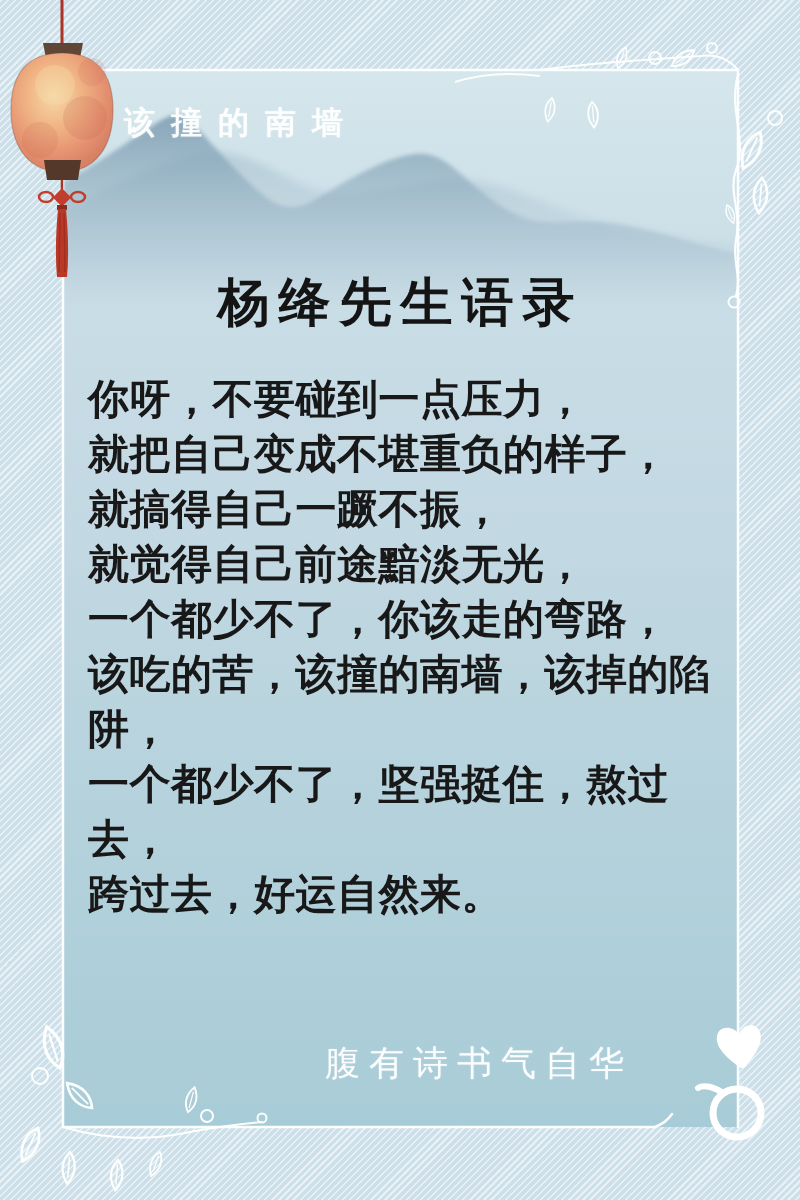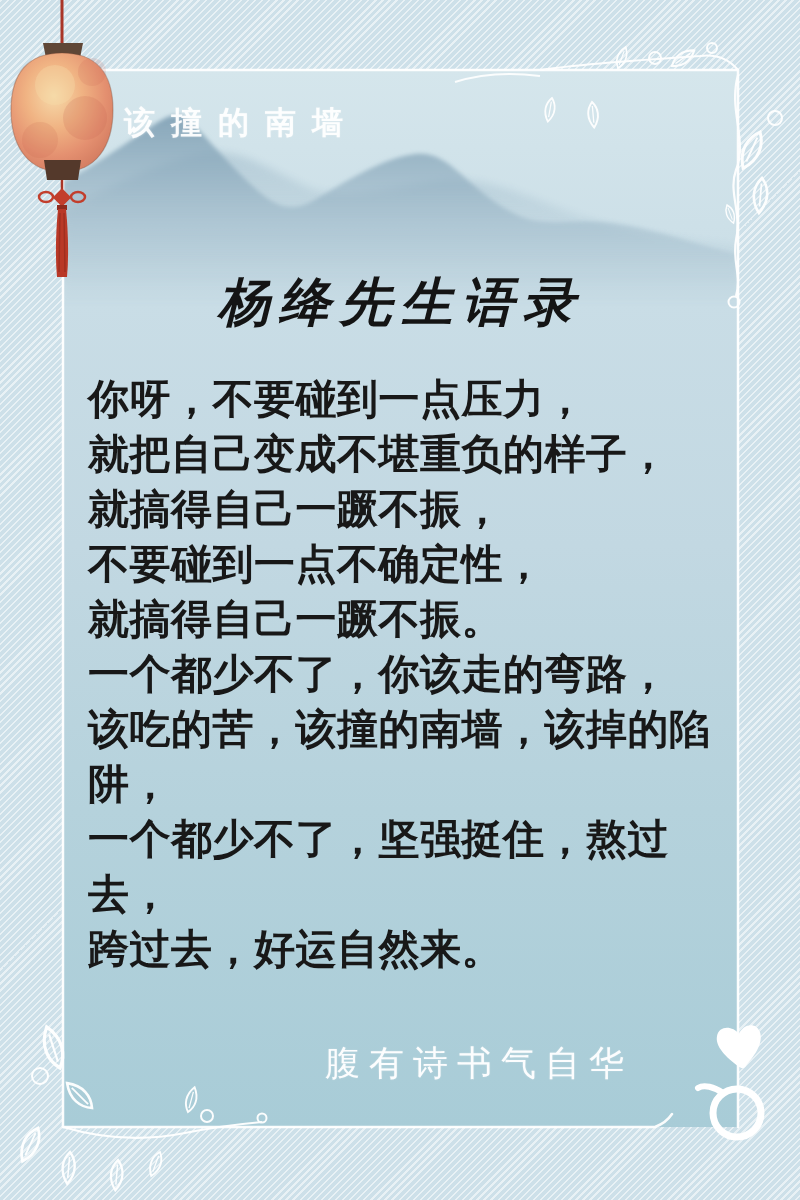--- a/index.html
+++ b/index.html
@@ -19,21 +19,20 @@
   .mountains{ position:absolute; left:0; top:0; width:675px; height:260px; }
   .badge{
     position:absolute; left:124px; top:102px; z-index:5;
     font-size:31px; letter-spacing:16px; color:rgba(255,255,255,.93);
     font-weight:700; text-shadow:0 0 2px rgba(255,255,255,.35);
   }
   .title{
     position:absolute; left:63px; top:268px; width:675px; z-index:5;
     text-align:center; font-size:52px; font-weight:800; letter-spacing:9px;
     color:#141414;
-    font-style:italic;
   }
   .quote{
     position:absolute; left:88px; top:372px; width:650px; z-index:5;
     font-size:41px; font-weight:700; line-height:55px; letter-spacing:.5px;
     color:#181818;
   }
   .footer{
     position:absolute; left:325px; top:1040px; z-index:5;
     font-size:35px; letter-spacing:9px; color:rgba(255,255,255,.95);
     font-weight:400; text-shadow:0 0 2px rgba(255,255,255,.3);
@@ -67,22 +66,21 @@
 </div>
 
 <div class="badge">该撞的南墙</div>
 
 <div class="title">杨绛先生语录</div>
 
 <div class="quote">
   <div>你呀，不要碰到一点压力，</div>
   <div>就把自己变成不堪重负的样子，</div>
   <div>就搞得自己一蹶不振，</div>
-  <div>不要碰到一点不确定性，</div>
-  <div>就搞得自己一蹶不振。</div>
+  <div>就觉得自己前途黯淡无光，</div>
   <div>一个都少不了，你该走的弯路，</div>
   <div>该吃的苦，该撞的南墙，该掉的陷阱，</div>
   <div>一个都少不了，坚强挺住，熬过去，</div>
   <div>跨过去，好运自然来。</div>
 </div>
 
 <div class="footer">腹有诗书气自华</div>
 
 <svg class="decor" width="800" height="1200" viewBox="0 0 800 1200">
   <defs>

